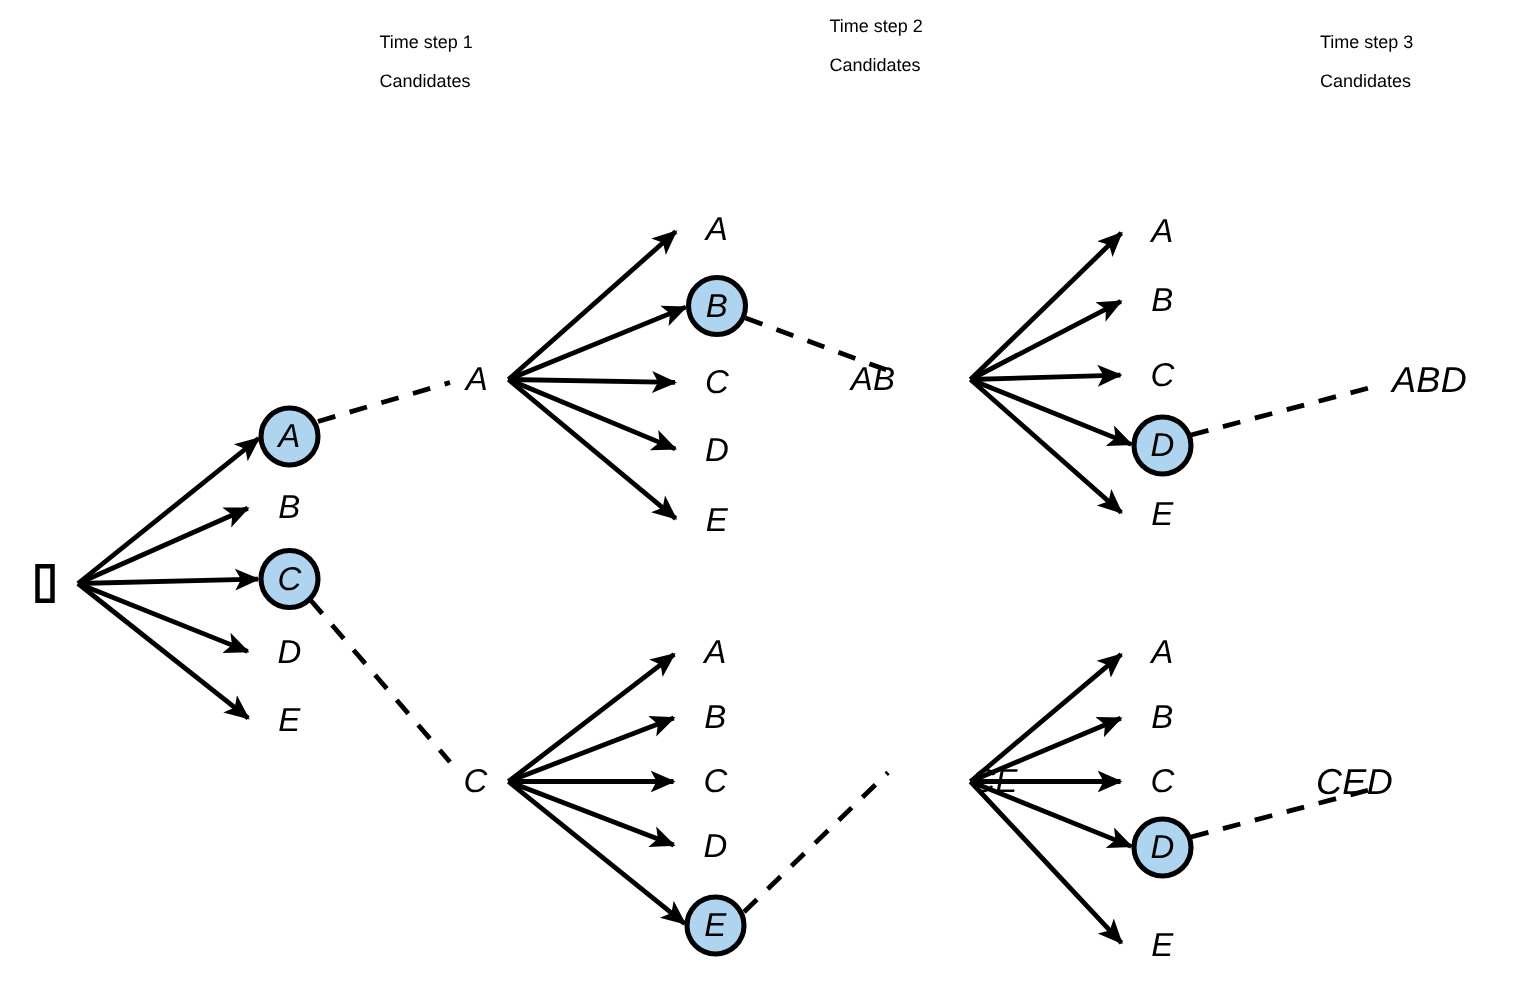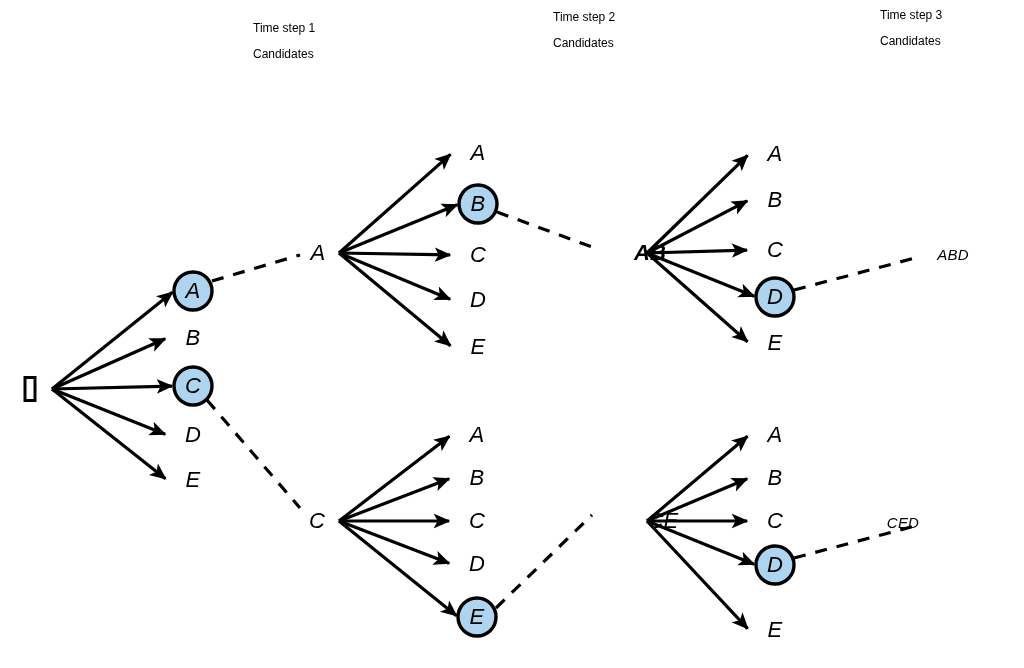--- a/index.html
+++ b/index.html
@@ -39,21 +39,21 @@
     position: absolute;
     font-family: "Liberation Sans", sans-serif;
     font-style: italic;
     font-size: 22px;
     color: #000000;
     transform: translate(-50%, -50%);
     white-space: nowrap;
     letter-spacing: 0.2px;
   }
   .node-label.result {
-    font-size: 15px;
+    font-size: 24px;
   }
   .root-glyph {
     position: absolute;
     transform: translate(-50%, -50%);
     width: 13px;
     height: 26px;
     border: 3px solid #000000;
     box-sizing: border-box;
     background: #ffffff;
   }
@@ -111,28 +111,28 @@
         <circle cx="477" cy="617" r="19" fill="#aed4f0" stroke="#000000" stroke-width="3.4"></circle>
         <circle cx="775" cy="297" r="19" fill="#aed4f0" stroke="#000000" stroke-width="3.4"></circle>
         <circle cx="775" cy="565" r="19" fill="#aed4f0" stroke="#000000" stroke-width="3.4"></circle>
       </g>
   </svg>
 
   <div class="col-header" style="left:253px; top:15px;">Time step 1
 Candidates</div>
   <div class="col-header" style="left:553px; top:4px;">Time step 2
 Candidates</div>
-  <div class="col-header" style="left:880px; top:2px;">Time step 3
+  <div class="col-header" style="left:880px; top:15px;">Time step 3
 Candidates</div>
 
   <div class="root-glyph" style="left:30px; top:389px;"></div>
 
   <div class="node-label" style="left:318px; top:253px;">A</div>
   <div class="node-label" style="left:317px; top:521px;">C</div>
-  <div class="node-label" style="left:650px; top:253px;font-weight:bold;">AB</div>
+  <div class="node-label" style="left:582px; top:253px;">AB</div>
   <div class="node-label" style="left:615px; top:521px;margin-left:48px;">CE</div>
 
   <div class="node-label result" style="left:953px; top:254px;">ABD</div>
   <div class="node-label result" style="left:903px; top:522px;">CED</div>
 
   <div id="candidate-layer">
       <div class="node-label" style="left: 193px; top: 291px;">A</div>
       <div class="node-label" style="left: 193px; top: 338px;">B</div>
       <div class="node-label" style="left: 193px; top: 386px;">C</div>
       <div class="node-label" style="left: 193px; top: 435px;">D</div>

